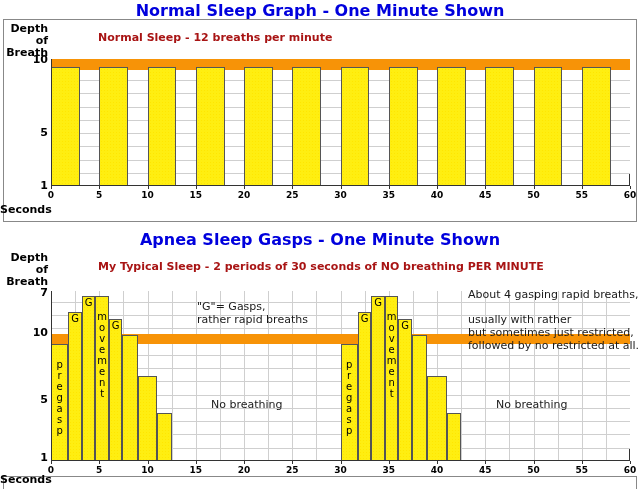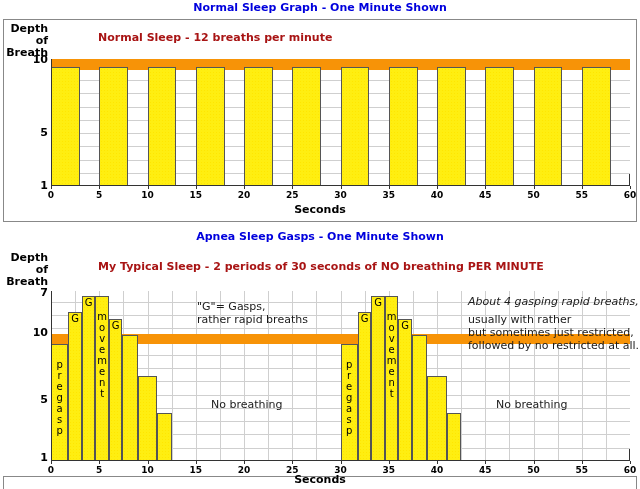--- a/index.html
+++ b/index.html
@@ -17,21 +17,21 @@
     box-sizing:border-box;
   }
   #panel-normal{top:0;height:228px;}
   #panel-apnea{top:228px;height:261px;}
 
   .panel-title{
     position:absolute;left:0;width:640px;
     text-align:center;
     color:#0000dd;
     font-weight:bold;
-    font-size:11px;
+    font-size:16px;
     letter-spacing:0px;
     white-space:nowrap;
   }
   #title-normal{top:1px;}
   #title-apnea{top:230px;}
 
   .chart-frame{
     position:absolute;
     border:1px solid #888888;
     background:#ffffff;
@@ -66,21 +66,21 @@
     font-size:9px;
     font-weight:bold;
     color:#000;
     text-align:center;
     width:24px;
     line-height:10px;
   }
   .xaxis-label{
     position:absolute;
     width:640px;left:0;
-    text-align:center;
+    text-align:left;
     font-size:11px;
     font-weight:bold;
     color:#000;
   }
 
   
   .plot{
     position:absolute;
     overflow:hidden;
   }
@@ -338,21 +338,21 @@
     <div class="axisline axis-x"></div>
     <div class="axisline" style="width: 1px; right: 0px; height: 12px; bottom: 0px;"></div>
   </div>
 
 <div class="note-black" style="left:197px;top:300px;">"G"= Gasps,</div>
 <div class="note-black" style="left:197px;top:313px;">rather rapid breaths</div>
 
 <div class="note-black" style="left:211px;top:398px;">No breathing</div>
 <div class="note-black" style="left:496px;top:398px;">No breathing</div>
 
-<div class="note-black" style="left:468px;top:295px;font-style:italic;">About 4 gasping rapid breaths,</div>
+<div class="note-black" style="left:468px;top:288px;">About 4 gasping rapid breaths,</div>
 <div class="note-black" style="left:468px;top:313px;">usually with rather</div>
 <div class="note-black" style="left:468px;top:326px;">but sometimes just restricted,</div>
 <div class="note-black" style="left:468px;top:339px;">followed by no restricted at all.</div>
 
 <div class="xaxis-label" style="top:473px;">Seconds</div>
 
 <div class="tickmark" style="left: 51px; top: 186px;"></div>
 <div class="xtick" style="left: 39px; top: 190px;">0</div>
 <div class="tickmark" style="left: 99px; top: 186px;"></div>
 <div class="xtick" style="left: 87.25px; top: 190px;">5</div>

